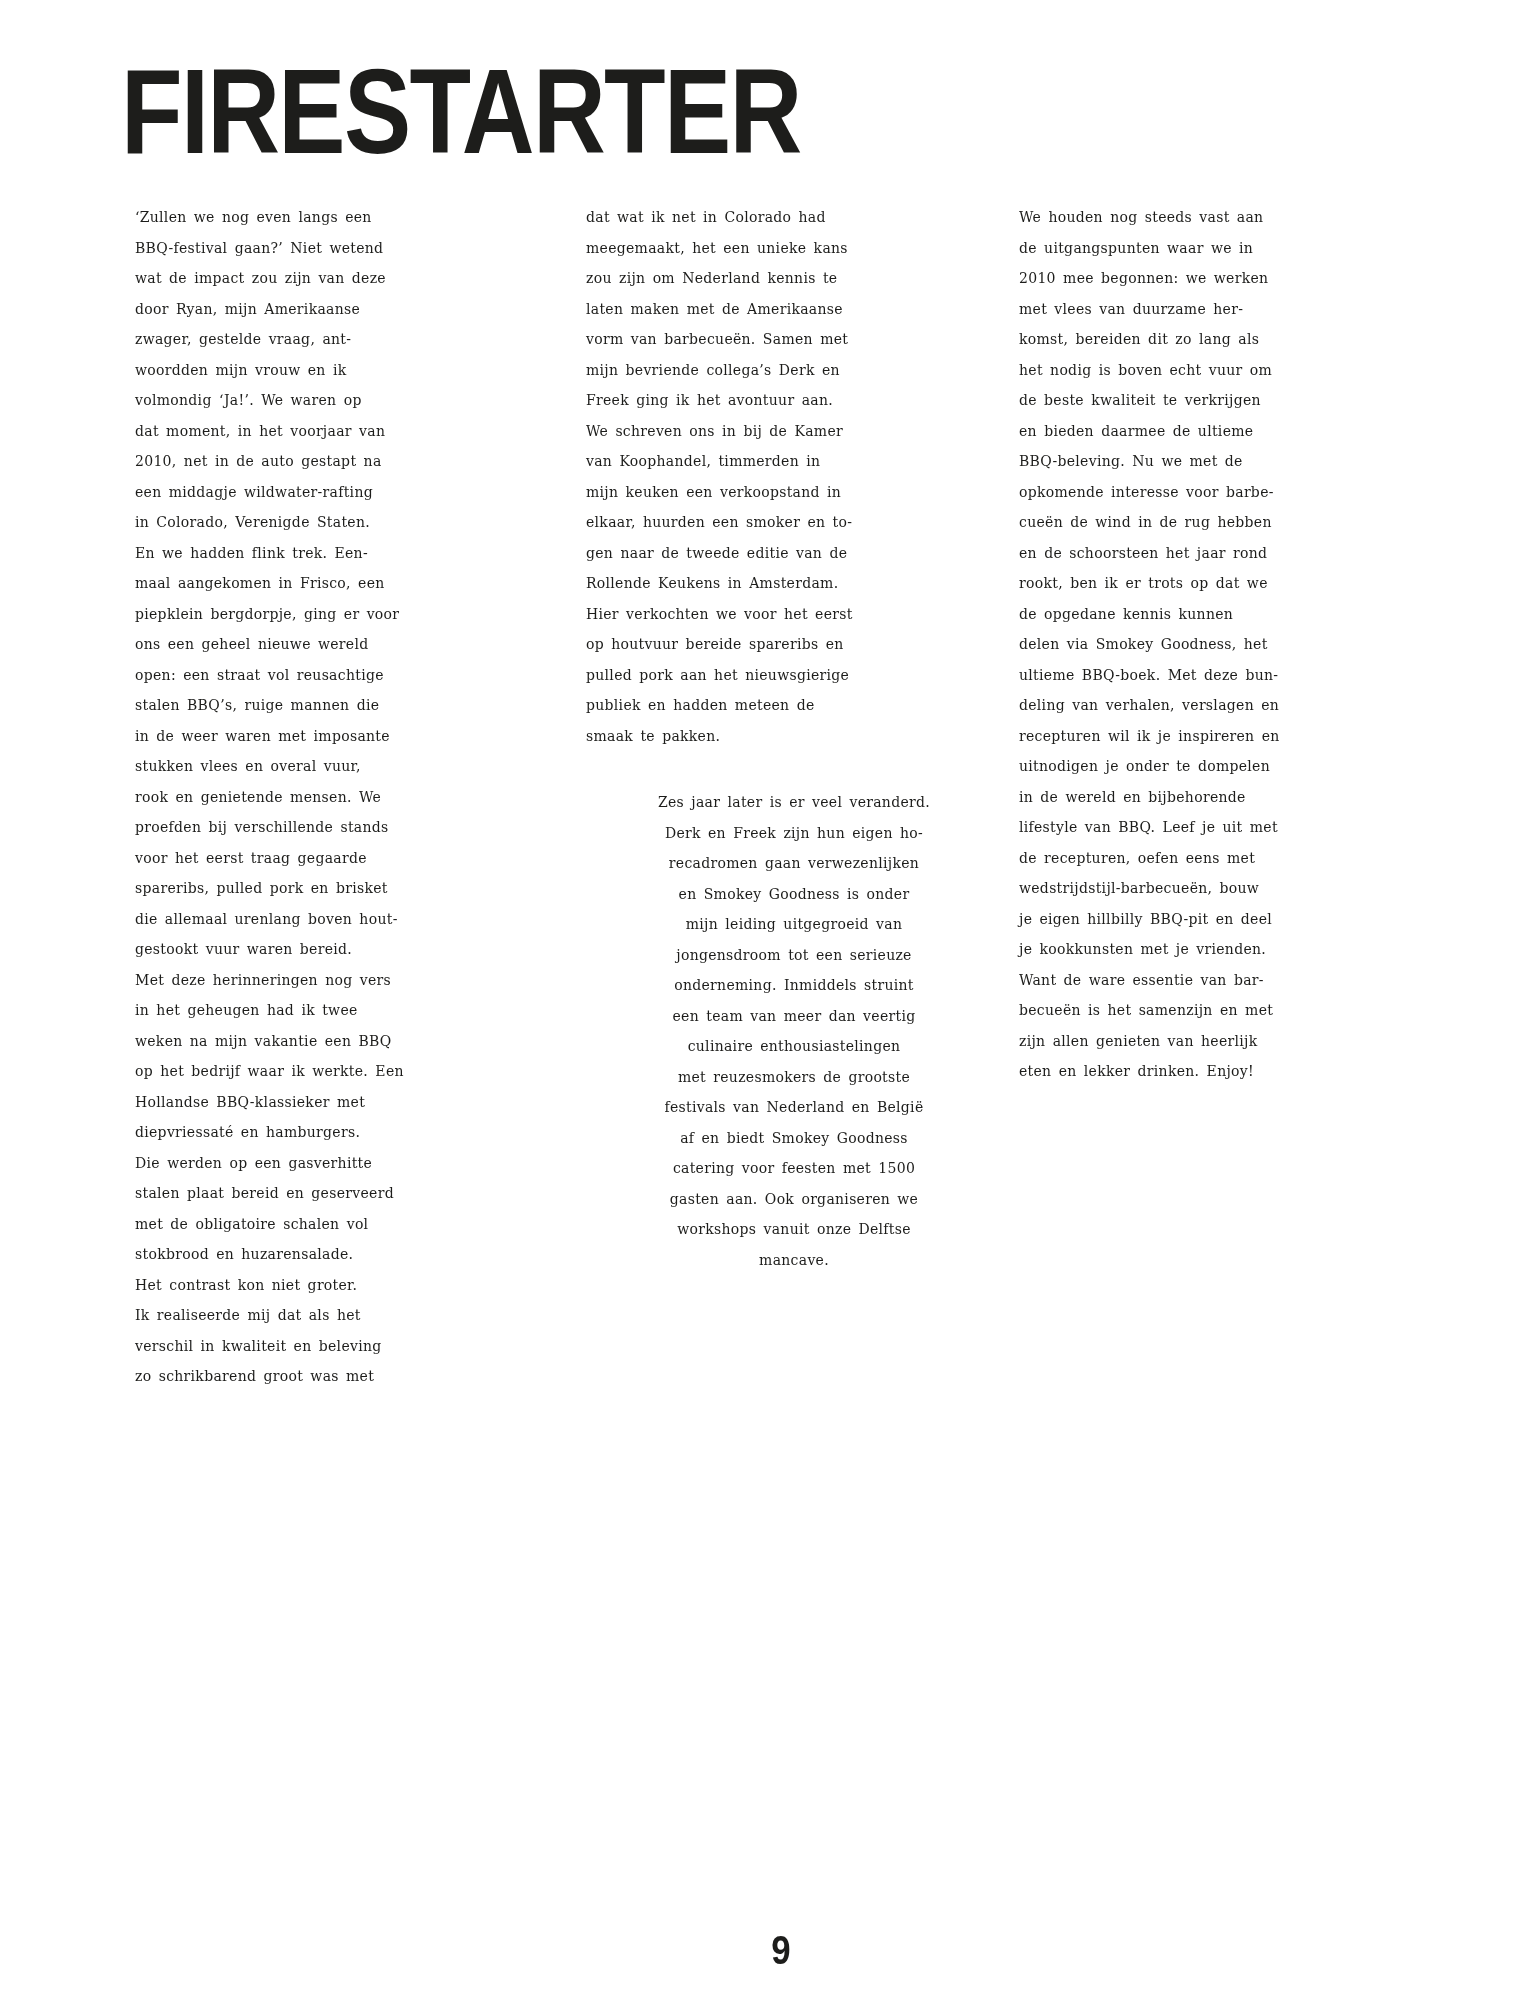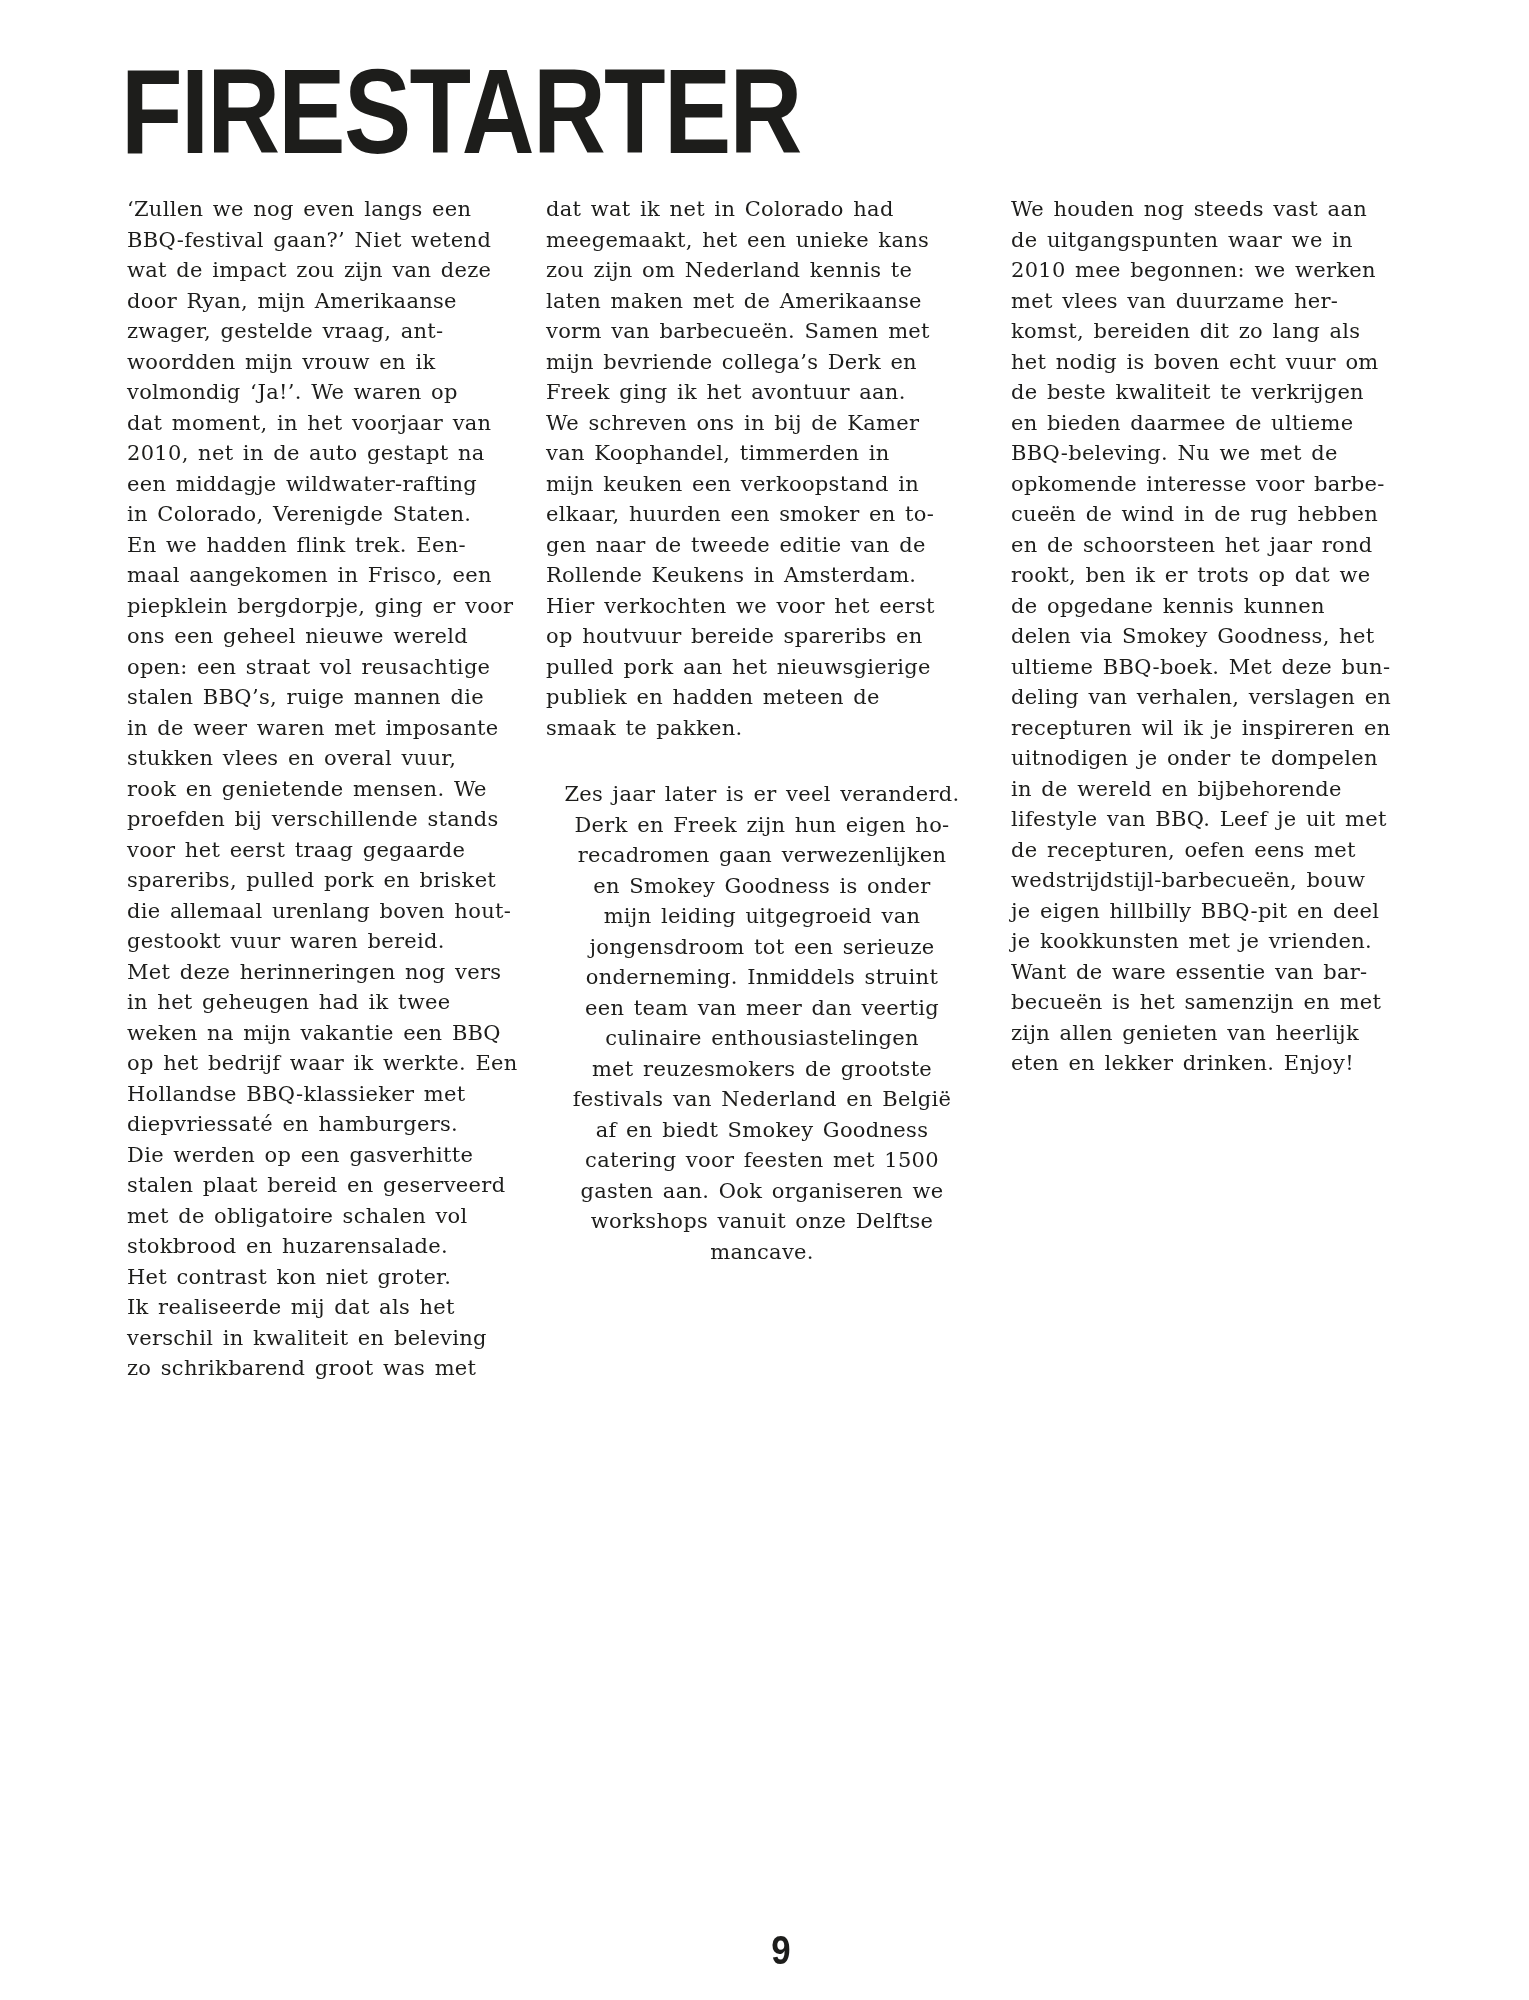--- a/index.html
+++ b/index.html
@@ -29,26 +29,26 @@
     transform-origin: left top;
     color: #1d1d1b;
     white-space: nowrap;
   }
   .col {
     position: absolute;
     top: 194px;
     width: 432px;
   }
   .col-1 { left: 127px; }
-  .col-2 { left: 546px; }
+  .col-2 { left: 578px; }
   .col-3 { left: 1011px; }
   .col p {
-    margin: 0;
+    margin: 8px;
     font-family: "DejaVu Serif", serif;
-    font-size: 21px;
+    font-size: 14px;
     line-height: 30.5px;
     letter-spacing: 0.3px;
     word-spacing: 2.5px;
     white-space: pre-line;
     color: #1d1d1b;
   }
   .col p + p {
     margin-top: 36px;
     text-align: center;
   }

